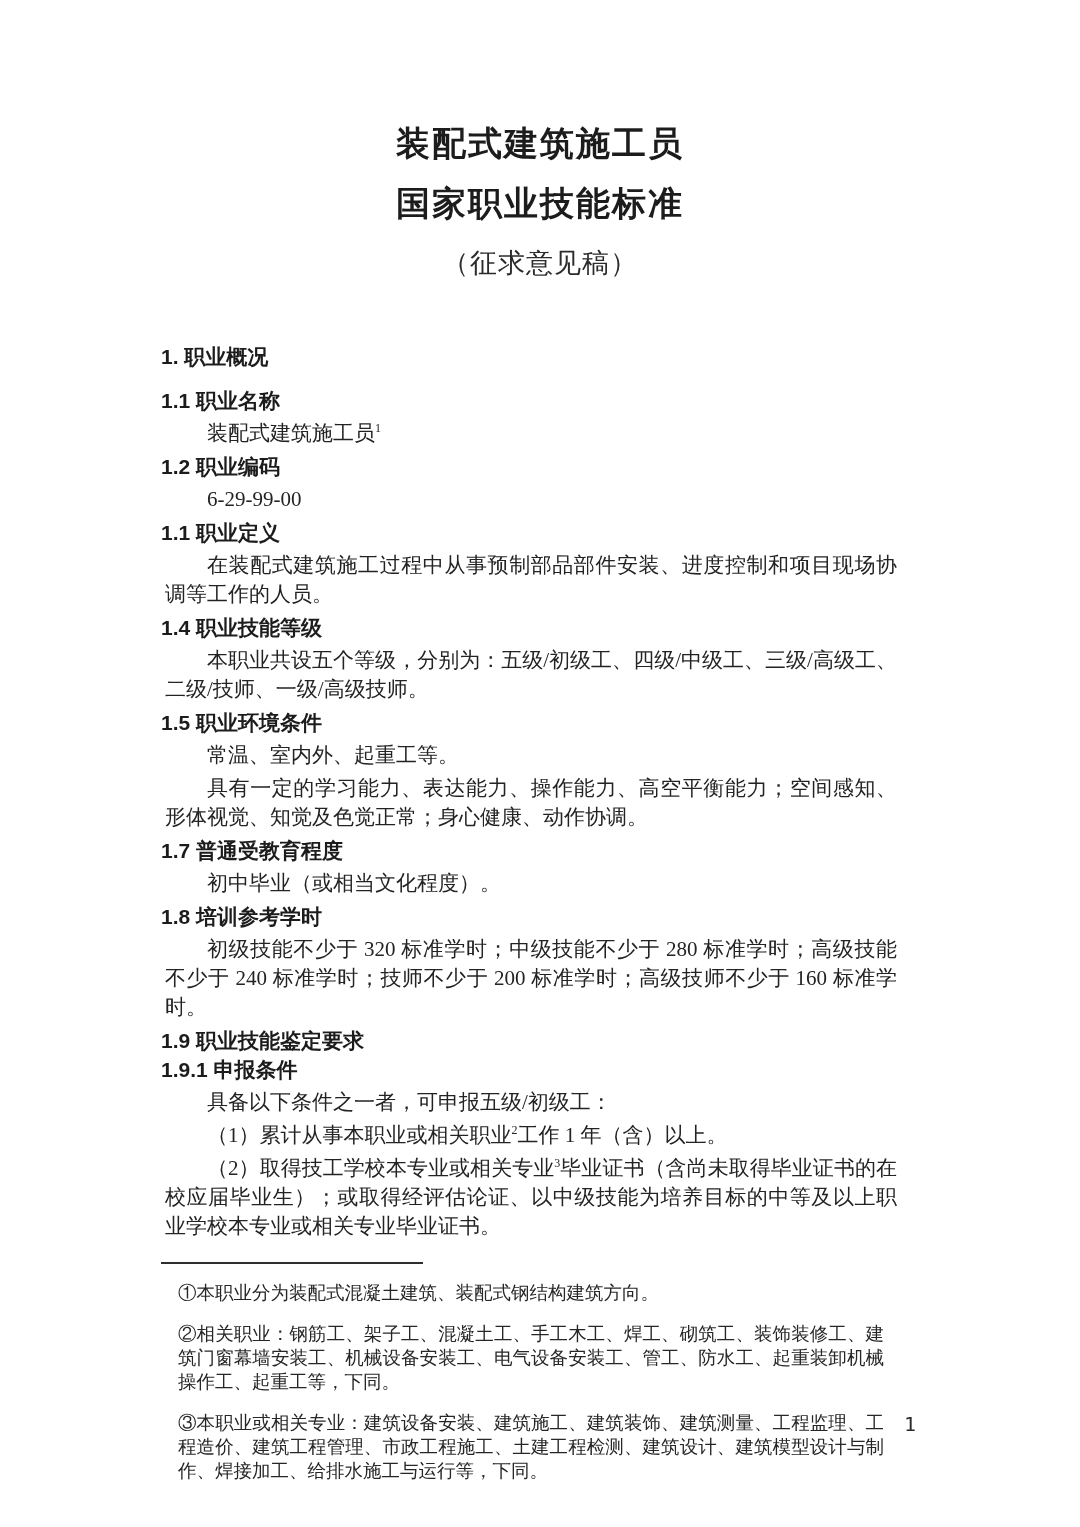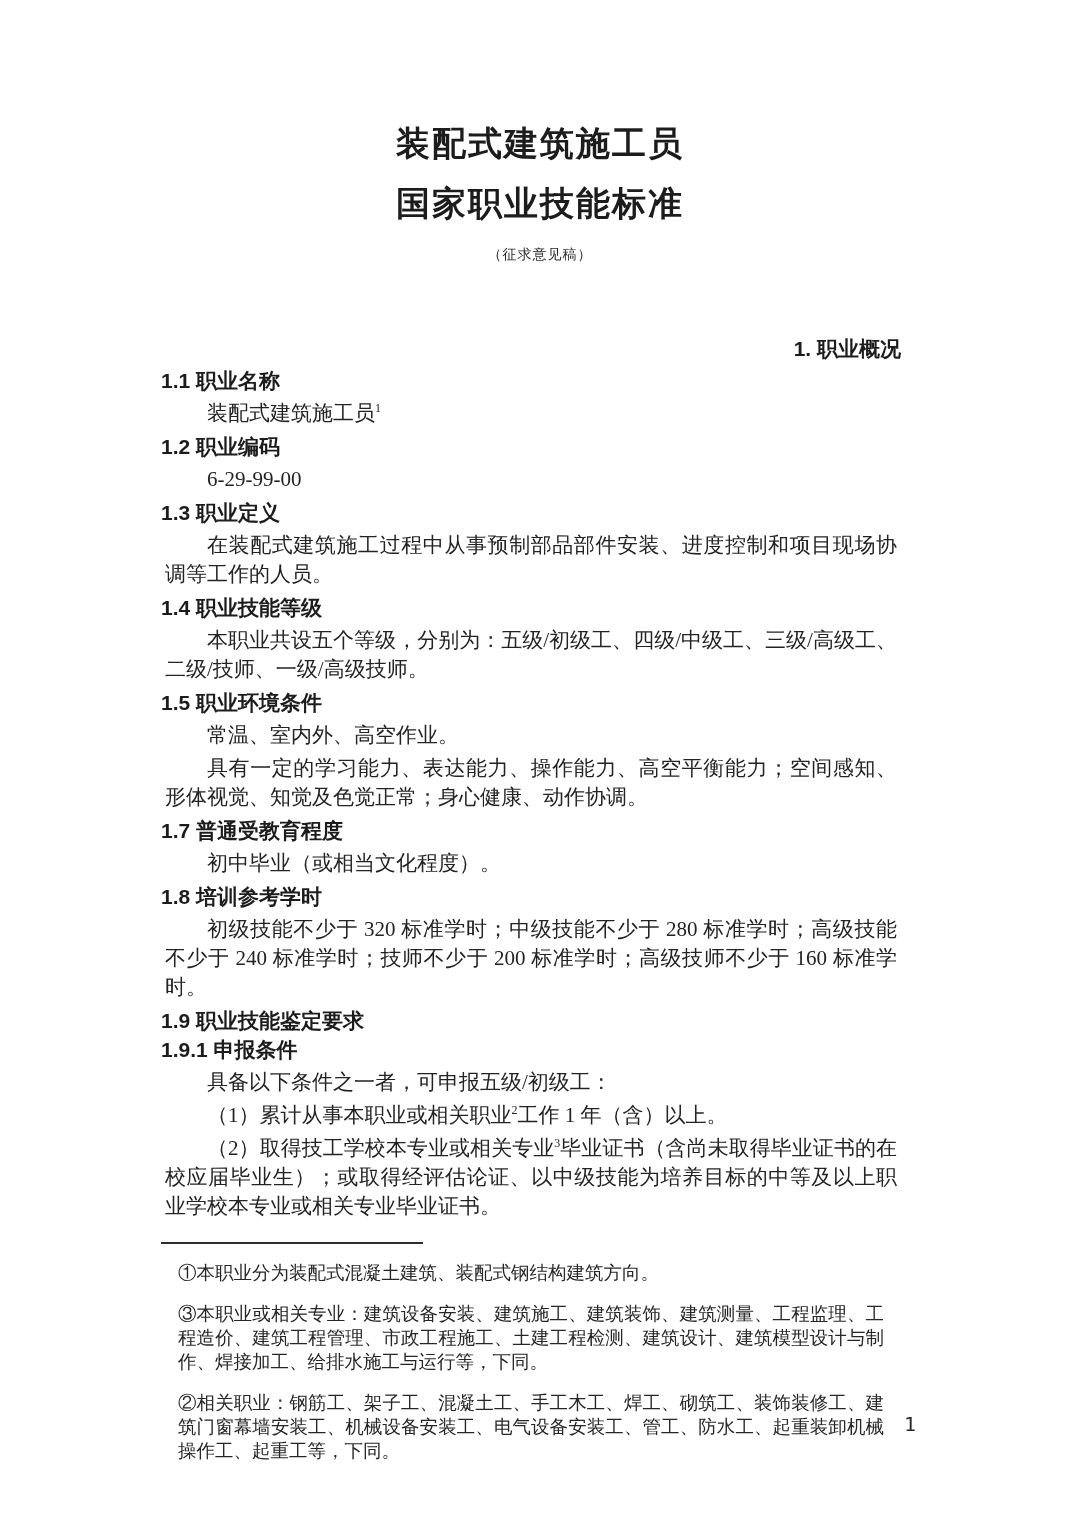--- a/index.html
+++ b/index.html
@@ -20,22 +20,22 @@
   .doc-title {
     font-family: "Liberation Sans", "DejaVu Sans", sans-serif;
     font-weight: 700;
     font-size: 34px;
     line-height: 34px;
     letter-spacing: 2px;
     color: #1c1c1c;
   }
   .doc-title + .doc-title { margin-top: 26px; }
   .doc-subtitle {
-    margin-top: 24px;
-    font-size: 14px;
+    margin-top: 32px;
+    font-size: 27px;
     line-height: 22px;
     letter-spacing: 1px;
     color: #2b2b2b;
     font-weight: 400;
   }
   
   .doc {
     margin: 68px 179px 0 161px;   
     font-size: 21px;
     line-height: 29px;
@@ -44,21 +44,21 @@
   }
   .sec {
     font-family: "Liberation Sans", "DejaVu Sans", sans-serif;
     font-weight: 700;
     font-size: 21px;
     line-height: 29px;
     margin: 0;
     text-align: left;
     color: #1c1c1c;
   }
-  .sec-top { margin-bottom: 3px; text-align: right; }
+  .sec-top { margin-bottom: 15px; }
   .doc p.body-p {
     margin: 4px;
     text-indent: 2em;
   }
   sup.fn-ref {
     font-size: 12px;
     line-height: 0;
     vertical-align: super;
   }
   
@@ -98,28 +98,28 @@
 
 <div class="doc">
   <h1 class="sec sec-top">1. 职业概况</h1>
 
   <h2 class="sec">1.1 职业名称</h2>
   <p class="body-p"><span>装配式建筑施工员</span><sup class="fn-ref">1</sup></p>
 
   <h2 class="sec">1.2 职业编码</h2>
   <p class="body-p">6-29-99-00</p>
 
-  <h2 class="sec">1.3 职业定义</h2>
+  <h2 class="sec">1.1 职业定义</h2>
   <p class="body-p">在装配式建筑施工过程中从事预制部品部件安装、进度控制和项目现场协调等工作的人员。</p>
 
   <h2 class="sec">1.4 职业技能等级</h2>
   <p class="body-p">本职业共设五个等级，分别为：五级/初级工、四级/中级工、三级/高级工、二级/技师、一级/高级技师。</p>
 
   <h2 class="sec">1.5 职业环境条件</h2>
-  <p class="body-p">常温、室内外、高空作业。</p>
+  <p class="body-p">常温、室内外、起重工等。</p>
 
   <p class="body-p">具有一定的学习能力、表达能力、操作能力、高空平衡能力；空间感知、形体视觉、知觉及色觉正常；身心健康、动作协调。</p>
 
   <h2 class="sec">1.7 普通受教育程度</h2>
   <p class="body-p">初中毕业（或相当文化程度）。</p>
 
   <h2 class="sec">1.8 培训参考学时</h2>
   <p class="body-p">初级技能不少于 320 标准学时；中级技能不少于 280 标准学时；高级技能不少于 240 标准学时；技师不少于 200 标准学时；高级技师不少于 160 标准学时。</p>
 
   <h2 class="sec">1.9 职业技能鉴定要求</h2>
@@ -128,17 +128,17 @@
 
   <p class="body-p"><span>（1）累计从事本职业或相关职业</span><sup class="fn-ref">2</sup><span>工作 1 年（含）以上。</span></p>
 
   <p class="body-p"><span>（2）取得技工学校本专业或相关专业</span><sup class="fn-ref">3</sup><span>毕业证书（含尚未取得毕业证书的在校应届毕业生）；或取得经评估论证、以中级技能为培养目标的中等及以上职业学校本专业或相关专业毕业证书。</span></p>
 
 </div>
 
 <div class="footnotes">
   <hr class="fn-rule">
   <p>①本职业分为装配式混凝土建筑、装配式钢结构建筑方向。</p>
+  <p>②相关职业：钢筋工、架子工、混凝土工、手工木工、焊工、砌筑工、装饰装修工、建筑门窗幕墙安装工、机械设备安装工、电气设备安装工、管工、防水工、起重装卸机械操作工、起重工等，下同。</p>
   <p>③本职业或相关专业：建筑设备安装、建筑施工、建筑装饰、建筑测量、工程监理、工程造价、建筑工程管理、市政工程施工、土建工程检测、建筑设计、建筑模型设计与制作、焊接加工、给排水施工与运行等，下同。</p>
-  <p>②相关职业：钢筋工、架子工、混凝土工、手工木工、焊工、砌筑工、装饰装修工、建筑门窗幕墙安装工、机械设备安装工、电气设备安装工、管工、防水工、起重装卸机械操作工、起重工等，下同。</p>
 </div>
 
 <div class="page-num">1</div>
 
 </body></html>

